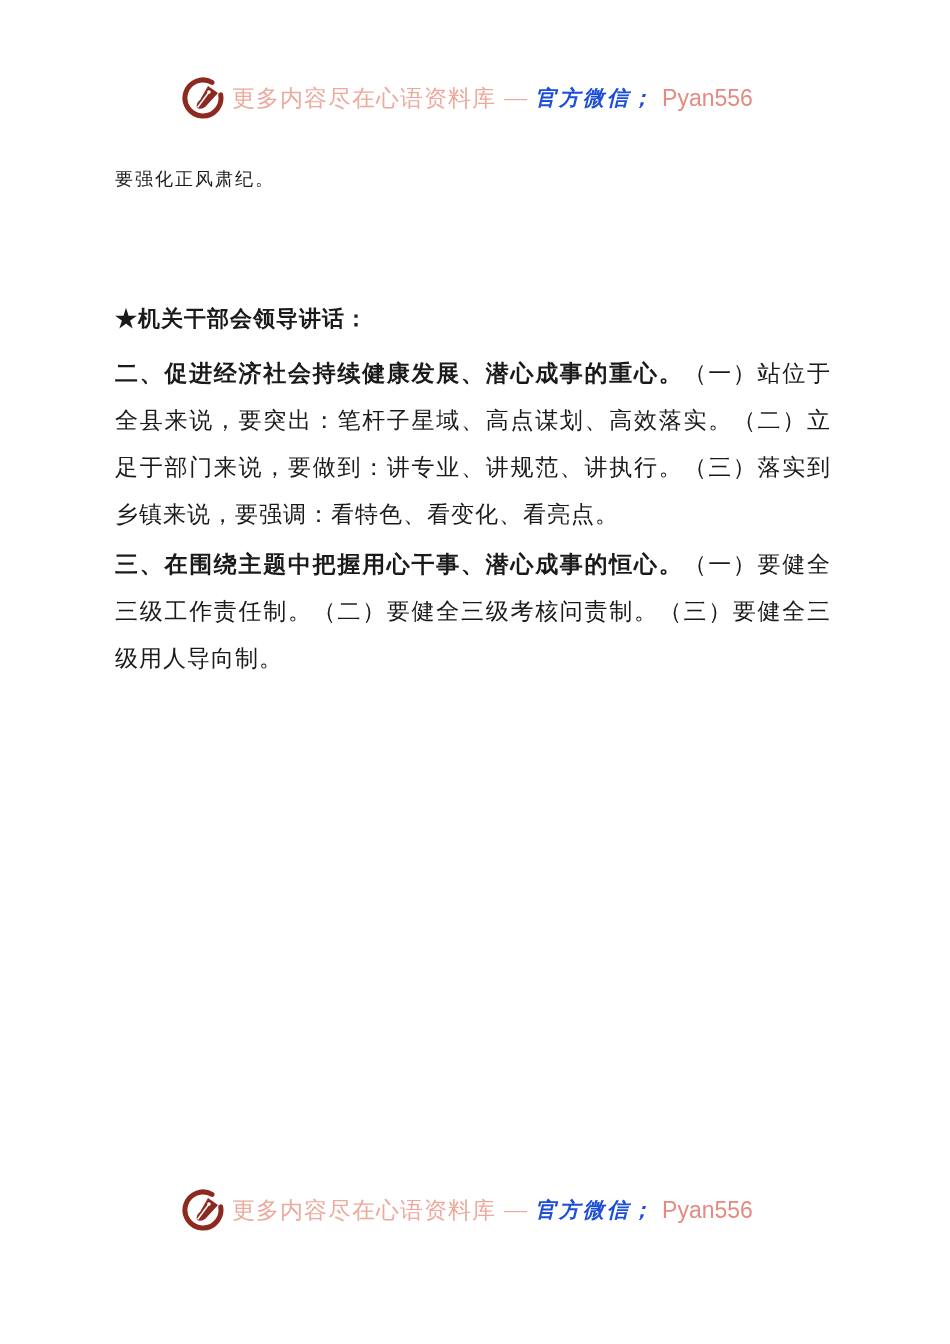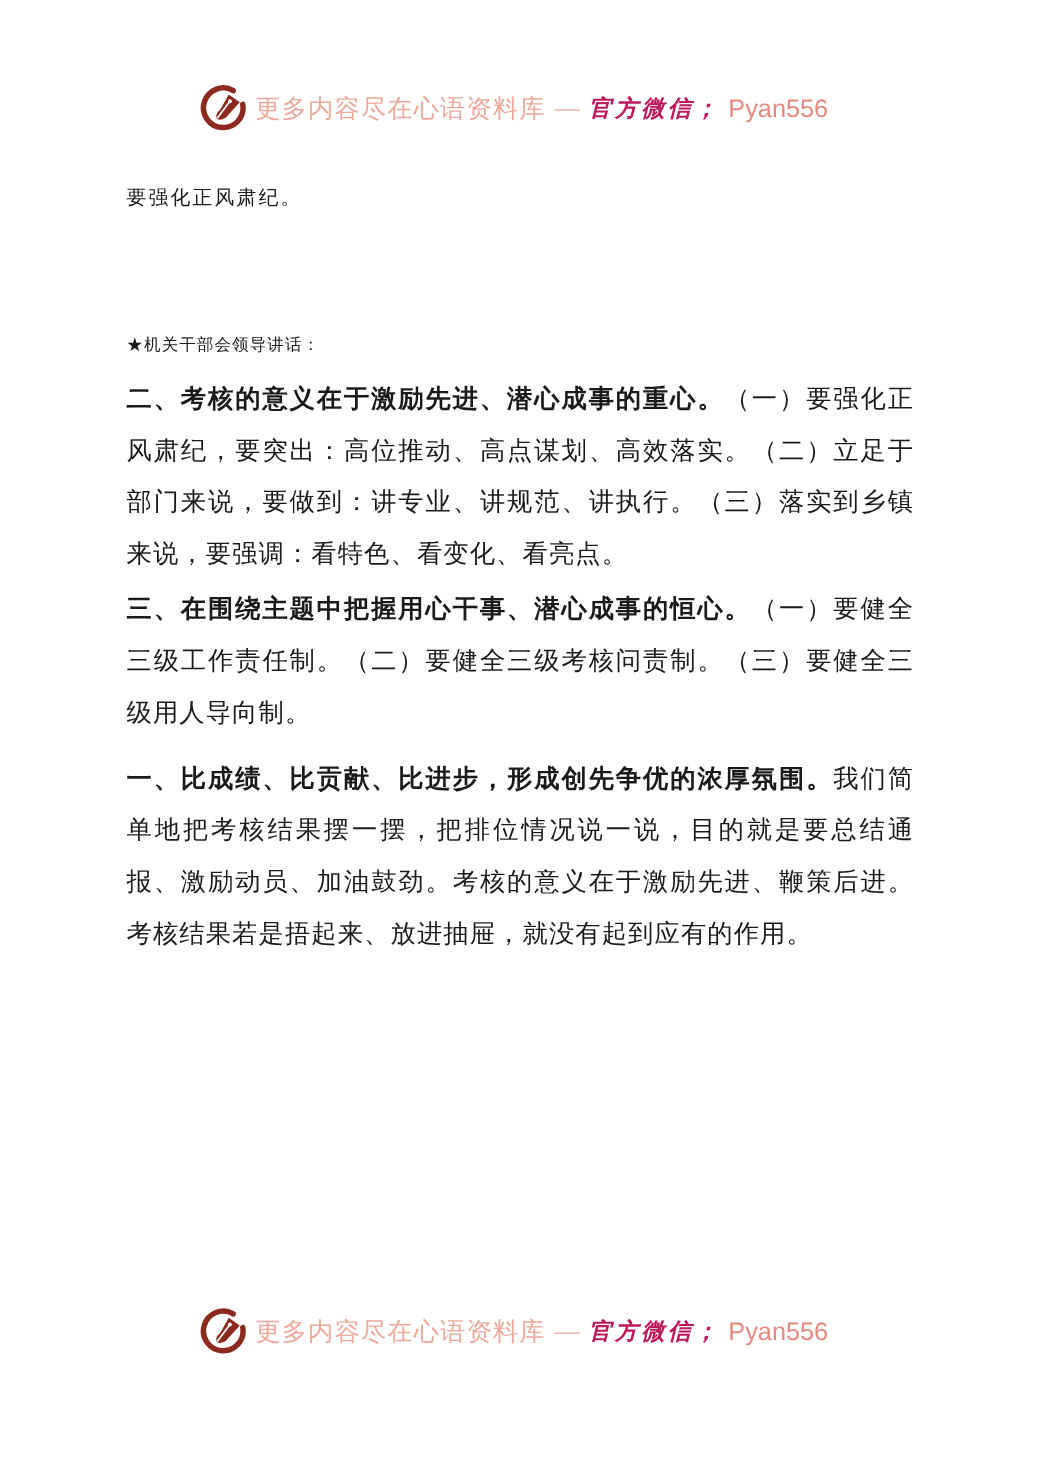--- a/index.html
+++ b/index.html
@@ -16,38 +16,38 @@
     position:absolute;left:0;right:16px;
     display:flex;align-items:center;justify-content:center;
     gap:7px;white-space:nowrap;
   }
   .wm-top{top:76px;}
   .wm-bottom{top:1188px;}
   .wm .logo{display:inline-flex;width:44px;height:44px;flex:0 0 auto;}
   .wm-brand{color:#ECA99C;font-size:23px;letter-spacing:1px;}
   .wm-dash{color:#ECA99C;font-size:23px;margin:0 1px;}
   .wm-label{
-    color:#be185d;font-size:21px;font-weight:600;font-style:italic;
+    color:#1d4ed8;font-size:21px;font-weight:600;font-style:italic;
     font-family:"DejaVu Serif",serif;letter-spacing:3px;
   }
   .wm-id{
     color:#E68A7F;font-size:23px;
     font-family:"Liberation Sans","DejaVu Sans",sans-serif;
     text-align:center;
   }
   
   .content{
     position:absolute;left:115px;top:150px;width:716px;
   }
   .intro{
     font-size:18px;line-height:34px;letter-spacing:2px;
     margin:12px 0 0 0;
   }
   .heading{
-    font-size:15px;font-weight:400;letter-spacing:1px;
+    font-size:22px;font-weight:700;letter-spacing:1px;
     margin:108px 0 0 0;
   }
   .note{
     font-size:16.5px;line-height:30px;letter-spacing:0.5px;
     text-align:justify;
     margin:32px 0 0 0;
     color:#222222;
   }
   .note2{margin-top:16px;}
   .bodypara{
@@ -83,26 +83,25 @@
       <span class="wm-label">官方微信；</span>
     <span class="wm-id">Pyan556</span>
   </div>
 
   <div class="content">
     <p class="intro">要强化正风肃纪。</p>
 
     <h2 class="heading">★机关干部会领导讲话：</h2>
 
 
-    <p class="bodypara p2"><span class="lead">二、考核的意义在于激励先进、潜心成事的重心。</span><span class="rest">（一）要强化正风肃纪，要突出：高位推动、高点谋划、高效落实。（二）立足于部门来说，要做到：讲专业、讲规范、讲执行。（三）落实到乡镇来说，要强调：看特色、看变化、看亮点。</span></p>
+    <p class="bodypara p2"><span class="lead">二、促进经济社会持续健康发展、潜心成事的重心。</span><span class="rest">（一）站位于全县来说，要突出：笔杆子星域、高点谋划、高效落实。（二）立足于部门来说，要做到：讲专业、讲规范、讲执行。（三）落实到乡镇来说，要强调：看特色、看变化、看亮点。</span></p>
 
     <p class="bodypara p3"><span class="lead">三、在围绕主题中把握用心干事、潜心成事的恒心。</span><span class="rest">（一）要健全三级工作责任制。（二）要健全三级考核问责制。（三）要健全三级用人导向制。</span></p>
 
 
-    <p class="bodypara p4"><span class="lead">一、比成绩、比贡献、比进步，形成创先争优的浓厚氛围。</span><span class="rest">我们简单地把考核结果摆一摆，把排位情况说一说，目的就是要总结通报、激励动员、加油鼓劲。考核的意义在于激励先进、鞭策后进。考核结果若是捂起来、放进抽屉，就没有起到应有的作用。</span></p>
 
   </div>
 
   <div class="wm wm-bottom">
     <span class="logo">
       <svg viewBox="0 0 44 44" width="44" height="44" aria-hidden="true">
         <path d="M31 6.4 A18 18 0 1 0 39.7 18.9" fill="none" stroke="#8D2A20" stroke-width="5" stroke-linecap="round"></path>
         <path d="M16 32 C15 29 16 26 19 24 L27 10 L37 17 L26 29 C24 32 19 34 16 32 Z" fill="#8D2A20"></path>
         <path d="M16.5 31.5 L28 16" stroke="#ffffff" stroke-width="1.5" fill="none"></path>
         <circle cx="28" cy="16" r="1.8" fill="#ffffff"></circle>

